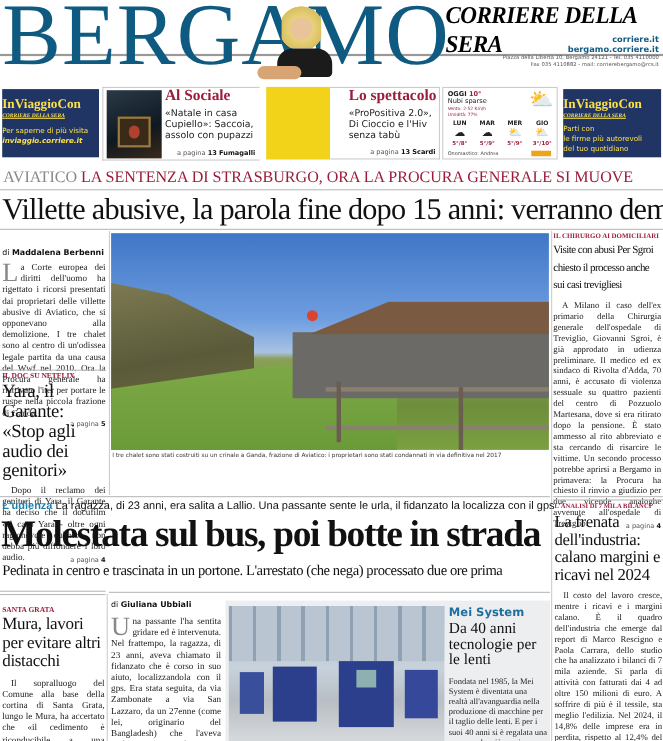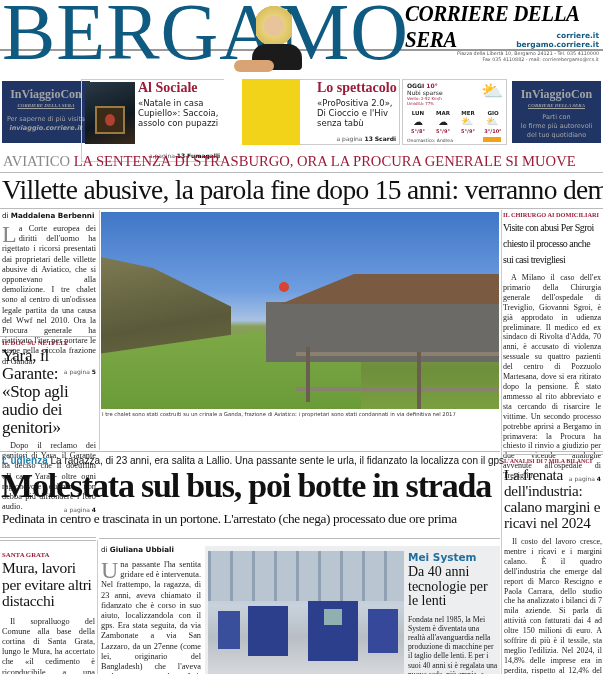--- a/index.html
+++ b/index.html
@@ -5,21 +5,21 @@
 *{box-sizing:border-box;margin:0;padding:0}
 body{width:603px;height:674px;overflow:hidden;background:#fff;font-family:"DejaVu Serif",serif;color:#111;position:relative}
 .abs{position:absolute}
 .masthead{left:0;top:0;width:603px;height:51px;border-bottom:2px solid #999}
 .logo{left:2px;top:-8px;font-family:"Liberation Serif",serif;font-size:80px;color:#0f5a80;letter-spacing:1px;line-height:80px}
 .cds{left:405px;top:2px;font-family:"Liberation Serif",serif;font-weight:bold;font-style:italic;font-size:21px;letter-spacing:-0.5px;color:#000;transform:scaleY(1.05)}
 .urls{right:4px;top:31px;text-align:right;font-family:"DejaVu Sans",sans-serif;font-size:7.5px;color:#0f5a80;font-weight:bold;line-height:9px}
 .addr{right:4px;top:51px;text-align:right;font-family:"DejaVu Sans",sans-serif;font-size:4.8px;color:#555;line-height:6px}
 .woman{left:232px;top:4px;width:90px;height:76px}
 .strip{left:0;top:78px;width:603px;height:68px}
-.ivc{background:#203564;color:#a3a3a3;text-align:center;font-family:"DejaVu Sans",sans-serif}
+.ivc{background:#203564;color:#fde047;font-family:"DejaVu Sans",sans-serif}
 .ivc .t{font-family:"Liberation Serif",serif;font-weight:bold;font-size:12px;margin-top:6px}
 .ivc .s{font-family:"Liberation Serif",serif;font-style:italic;font-weight:bold;font-size:5px;text-decoration:underline;margin-top:1px}
 .ivc .p{font-size:6.5px;line-height:9px}
 .box{border:1px solid #ccc}
 .kicker{font-family:"Liberation Serif",serif;font-weight:bold;color:#9b1c3a}
 .sans{font-family:"DejaVu Sans",sans-serif}
 .pg{font-family:"DejaVu Sans",sans-serif;font-size:6px;color:#555}
 .pg b{color:#111}
 .yellow{background:#f2d31a}
 .weather{font-family:"DejaVu Sans",sans-serif;font-size:5px;color:#222}
@@ -50,21 +50,21 @@
 </div>
 
 <div class="abs strip">
   <div class="abs ivc" style="left:2px;top:3px;width:88px;height:62px">
     <div class="t">InViaggioCon</div>
     <div class="s">CORRIERE DELLA SERA</div>
     <div class="p" style="margin-top:7px">Per saperne di più visita</div>
     <div class="p" style="font-style:italic;font-weight:bold">inviaggio.corriere.it</div>
   </div>
 
-  <div class="abs box" style="left:81px;top:1px;width:143px;height:83px;border-right:none">
+  <div class="abs box" style="left:93px;top:1px;width:143px;height:67px;border-right:none">
     <div class="abs" style="left:3px;top:2px;width:50px;height:62px;background:linear-gradient(160deg,#2a3a48,#0f1820 60%,#3b2a1a);overflow:hidden">
       <div class="abs" style="left:10px;top:24px;width:30px;height:28px;border:2px solid #9a7a40;background:#3a2a18"></div>
       <div class="abs" style="left:20px;top:32px;width:10px;height:12px;background:#b04030;border-radius:50%"></div>
     </div>
     <div class="abs kicker" style="left:56px;top:0;font-size:14px">Al Sociale</div>
     <div class="abs sans" style="left:56px;top:18px;width:84px;font-size:8.5px;line-height:10px;color:#222">«Natale in casa Cupiello»: Saccoia, assolo con pupazzi</div>
     <div class="abs pg" style="right:4px;bottom:2px">
       <span>a pagina</span> <b>13</b> <b>Fumagalli</b>
     </div>
   </div>
@@ -128,21 +128,21 @@
 </div>
 
 <div class="abs" style="left:3px;top:153px;width:600px;font-family:'Liberation Serif',serif;font-size:14.6px;white-space:nowrap">
   <span style="color:#888">AVIATICO</span>
   <span style="color:#9b1c3a">LA SENTENZA DI STRASBURGO, ORA LA PROCURA GENERALE SI MUOVE</span>
 </div>
 <div class="abs hr" style="left:0;top:172px;width:603px"></div>
 <div class="abs" style="left:2px;top:174px;width:603px;font-family:'Liberation Serif',serif;font-size:27.5px;letter-spacing:-0.7px;white-space:nowrap">Villette abusive, la parola fine dopo 15 anni: verranno demolite</div>
 <div class="abs hr" style="left:0;top:208px;width:603px"></div>
 
-<div class="abs" style="left:2px;top:211px;width:94px">
+<div class="abs" style="left:2px;top:225px;width:94px">
   <div class="sans" style="font-size:7.2px"><span>di</span> <b>Maddalena Berbenni</b></div>
   <div class="body-text" style="margin-top:4px"><span class="dropcap">L</span><span>a Corte europea dei diritti dell'uomo ha rigettato i ricorsi presentati dai proprietari delle villette abusive di Aviatico, che si opponevano alla demolizione. I tre chalet sono al centro di un'odissea legale partita da una causa del Wwf nel 2010. Ora la Procura generale ha riattivato l'iter per portare le ruspe nella piccola frazione di Ganda.</span></div>
   <div class="pg" style="text-align:right;margin-top:1px"><span>a pagina</span> <b>5</b></div>
 </div>
 <div class="abs hr" style="left:0;top:336px;width:96px"></div>
 
 <div class="abs" style="left:2px;top:339px;width:94px">
   <div class="kicker" style="font-size:6.8px">IL DOC SU NETFLIX</div>
   <div style="font-family:'Liberation Serif',serif;font-size:17px;line-height:18px;margin-top:1px;letter-spacing:-0.3px">Yara, il Garante: «Stop agli audio dei genitori»</div>
   <div class="body-text" style="margin-top:4px;text-indent:8px">Dopo il reclamo dei genitori di Yara, il Garante ha deciso che il docufilm «Il caso Yara - oltre ogni ragionevole dubbio» non debba più diffondere i loro audio.</div>

